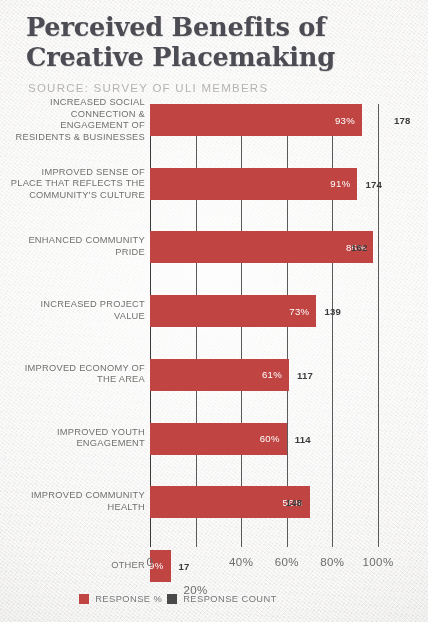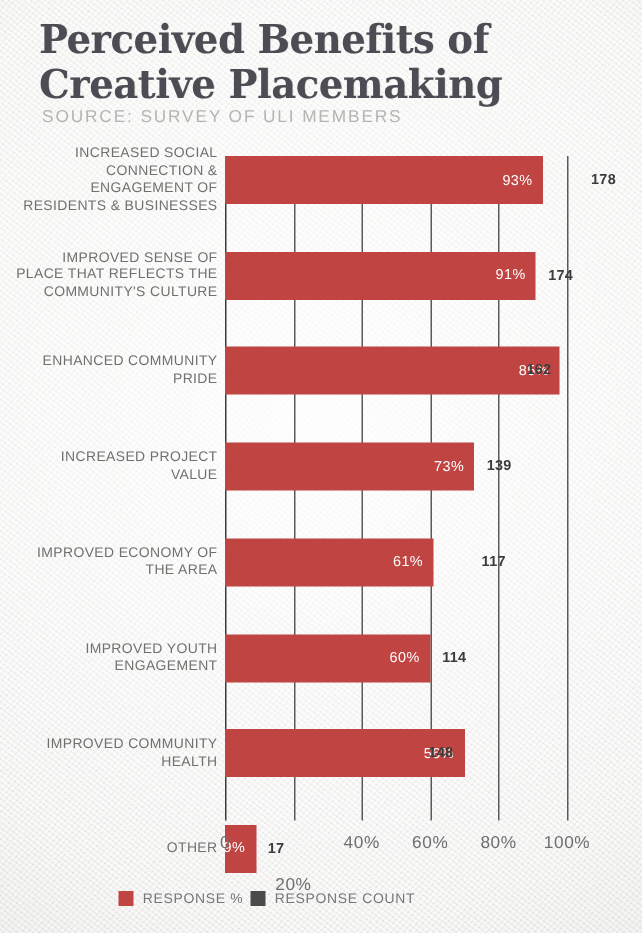--- a/index.html
+++ b/index.html
@@ -42,21 +42,21 @@
     font-size: 26.5px;
     line-height: 1.13;
     letter-spacing: -0.3px;
     color: #4c4c54;
     text-shadow: 0.5px 0.5px 0 rgba(155,150,145,0.30);
     white-space: pre-line;
     transform: scaleX(0.97);
     transform-origin: left center;
   }
   .source {
-    margin: 0 0 0 2px;
+    margin: 10px 0 0 2px;
     font-size: 11.5px;
     letter-spacing: 1.25px;
     color: #b6b4b2;
     font-weight: normal;
   }
 
   
   .plot {
     position: absolute;
     left: 0;
@@ -235,21 +235,21 @@
             <span class="bar-pct">73%</span>
           </div>
           <div class="bar-count" style="color: rgb(60, 60, 60); left: 324.44px;">139</div>
         </div>
         <div class="row" style="top: 258.8px;">
           <div class="row-label">IMPROVED ECONOMY OF
 THE AREA</div>
           <div class="bar" style="width: 139.08px; background: rgb(191, 68, 66);">
             <span class="bar-pct">61%</span>
           </div>
-          <div class="bar-count" style="color: rgb(60, 60, 60); left: 297.08px; margin-left: 24px;">117</div>
+          <div class="bar-count" style="color: rgb(60, 60, 60); left: 297.08px;">117</div>
         </div>
         <div class="row" style="top: 322.5px;">
           <div class="row-label">IMPROVED YOUTH
 ENGAGEMENT</div>
           <div class="bar" style="width: 136.8px; background: rgb(191, 68, 66);">
             <span class="bar-pct">60%</span>
           </div>
           <div class="bar-count" style="color: rgb(60, 60, 60); left: 294.8px;">114</div>
         </div>
         <div class="row" style="top: 386.2px;">

